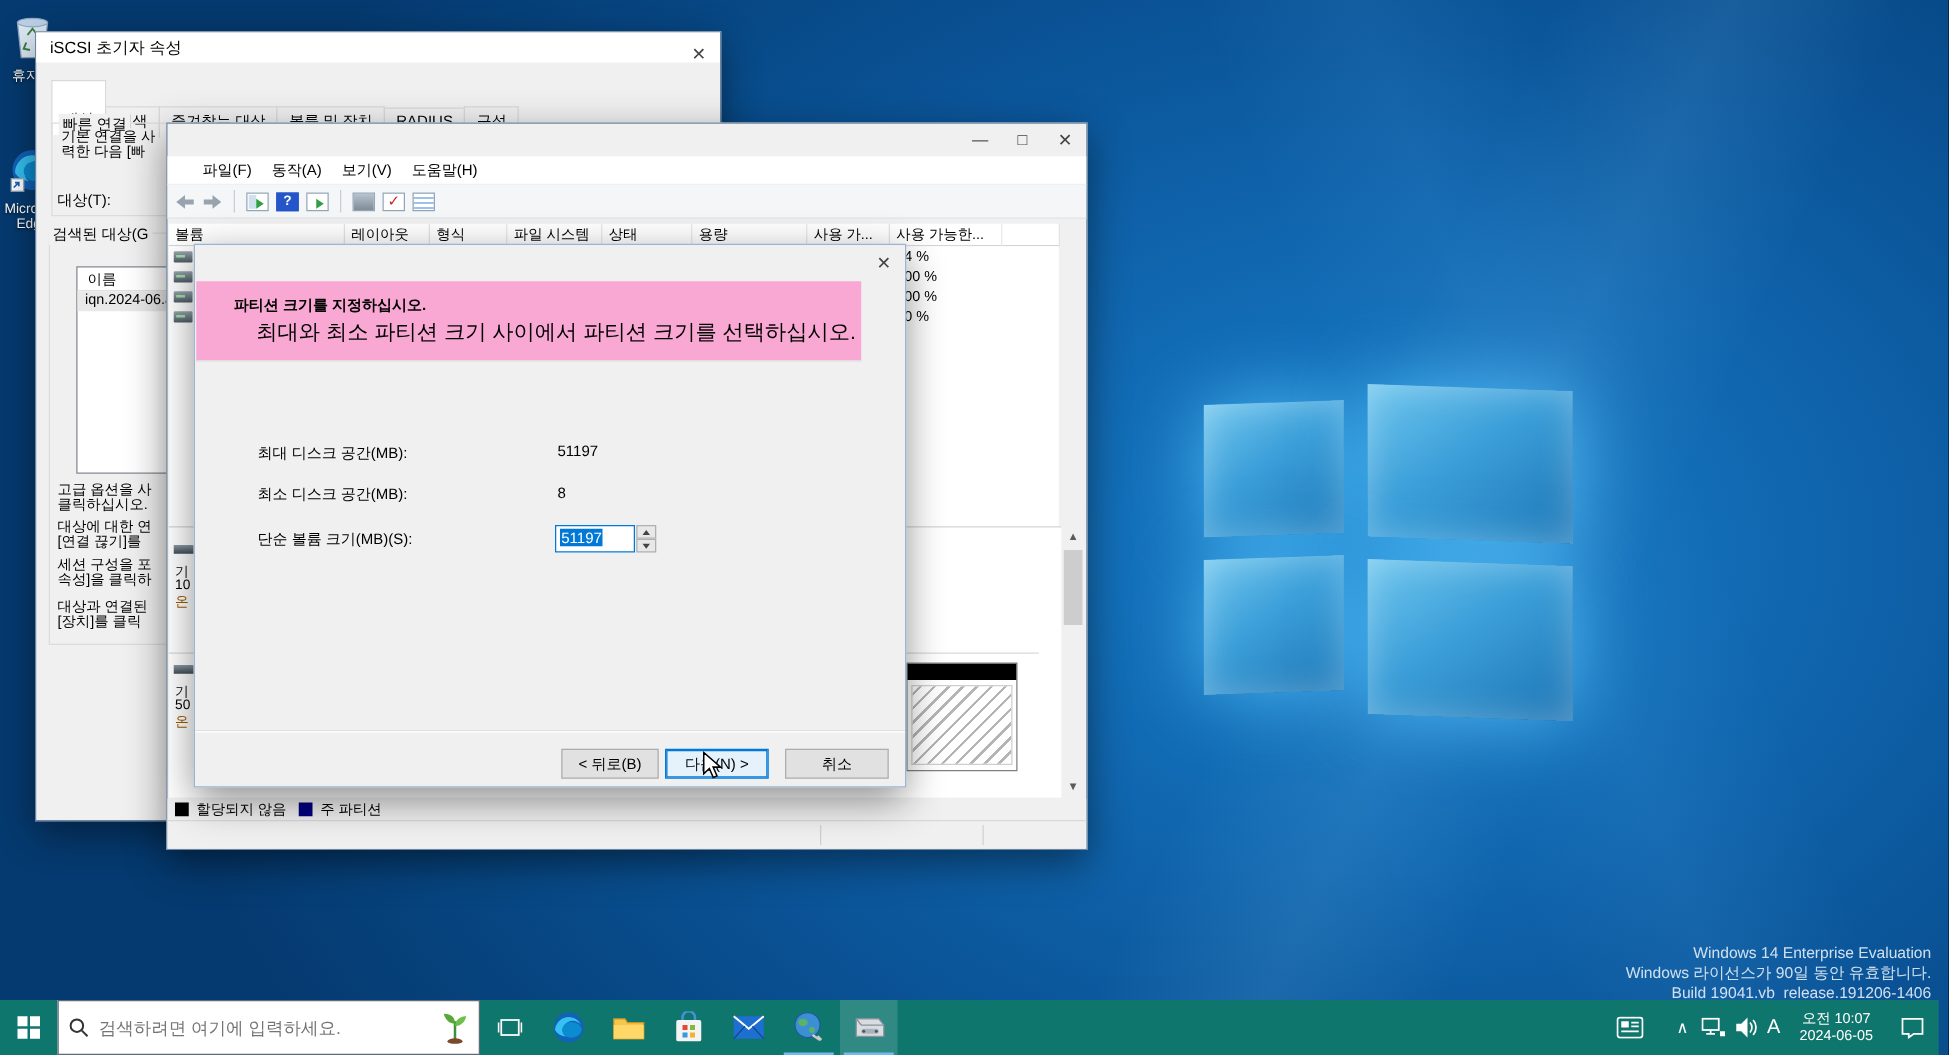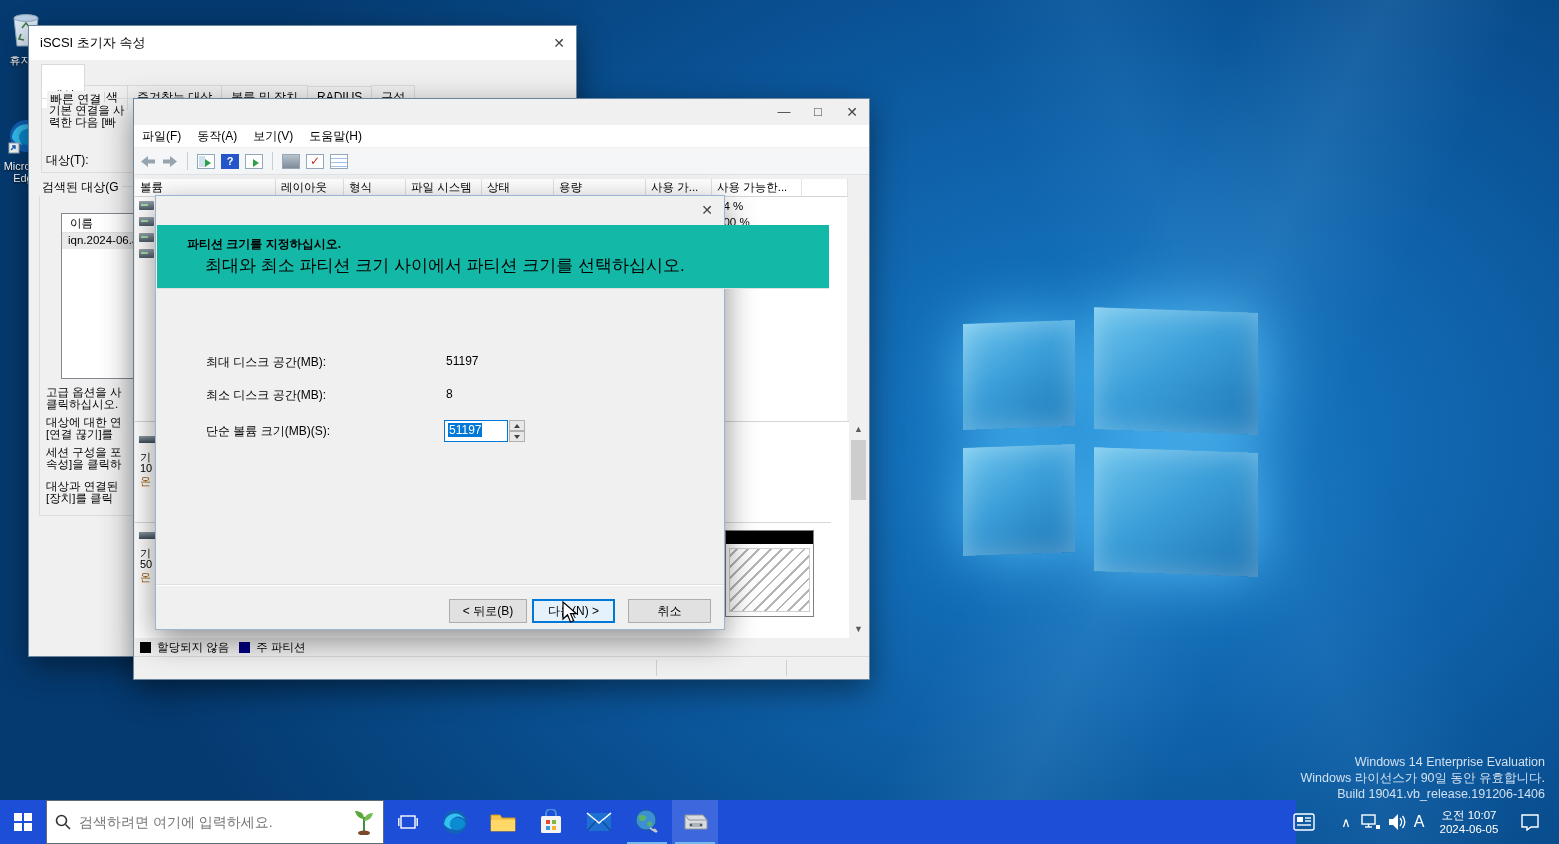--- a/index.html
+++ b/index.html
@@ -30,39 +30,39 @@
   .win { position:absolute; background:#f0f0f0; border:1px solid #6d86a0;
     box-shadow:0 10px 30px rgba(0,0,0,.45); }
   .tbar { position:absolute; left:0; top:0; right:0; background:#ffffff;
     display:flex; align-items:center; color:#000; }
   .tbtnrow { position:absolute; right:0; top:0; display:flex; }
   .tbtn { width:34px; text-align:center; color:#444; font-size:13px; line-height:24px; }
   .closex { font-size:14px; }
 
   
   #iscsi { left:28px; top:25px; width:549px; height:632px; z-index:2; }
-  #iscsi .tbar { height:34px; font-size:13px; padding-left:11px; }
+  #iscsi .tbar { height:24px; font-size:13px; padding-left:11px; }
   .tab { display:inline-block; padding:3px 9px 4px; font-size:12px; color:#000;
     background:#f0f0f0; border:1px solid #d9d9d9; border-bottom:none; margin-right:-1px; }
   .tab.active { background:#fff; padding-top:22px; position:relative; top:-2px; }
   .grpbox { position:absolute; border:1px solid #dcdcdc; }
   .grplabel { position:absolute; font-size:12px; color:#000; background:#f0f0f0; padding:0 3px; }
   .smalltxt { position:absolute; font-size:11.5px; color:#000; line-height:13px; }
   .listbox { position:absolute; background:#fff; border:1px solid #828790; }
   .listhdr { height:19px; border-bottom:1px solid #e0e0e0; font-size:11.5px; padding:2px 0 0 8px; }
   .listrow { height:16px; font-size:11.5px; padding:1px 0 0 6px; background:#e9e9e9; }
 
   
   #dm { left:133px; top:98px; width:737px; height:582px; z-index:3; }
   #dm .tbar { height:26px; font-size:12px; padding-left:6px; gap:5px; }
   .dm-appicon { width:16px; height:12px; background:linear-gradient(#8d9aa5,#5d6a75);
     border-radius:2px; position:relative; }
   .dm-appicon::after { content:""; position:absolute; left:2px; top:3px; width:8px; height:2px; background:#cfe3d0; }
   .menubar { position:absolute; left:0; top:26px; right:0; height:23px; background:#fff;
-    font-size:12px; display:flex; align-items:center; padding-left:0; border-bottom:1px solid #f0f0f0; }
+    font-size:12px; display:flex; align-items:center; padding-left:20px; border-bottom:1px solid #f0f0f0; }
   .menubar span { padding:3px 8px; }
   .toolbar { position:absolute; left:0; top:49px; right:0; height:27px; background:#f5f6f7;
     border-bottom:1px solid #dfe3e6; display:flex; align-items:center; padding-left:6px; gap:6px; }
   .tsep { width:1px; height:18px; background:#c9ced3; margin:0 3px; }
   .tbicon { width:18px; height:15px; border:1px solid #93a7b8; background:#fff; position:relative; }
   .tbicon.win1::before { content:""; position:absolute; inset:1px 9px 1px 1px; background:#cfe0ee; }
   .tbicon.win1::after, .tbicon.win2::after { content:""; position:absolute; right:3px; top:4px;
     border-left:6px solid #2f9e44; border-top:4px solid transparent; border-bottom:4px solid transparent; }
   .tbicon.help { background:#2456c9; border-color:#2456c9; color:#fff; font-size:11px;
     font-weight:bold; text-align:center; line-height:13px; }
@@ -94,21 +94,21 @@
   .legendbar { position:absolute; left:0; top:540px; right:0; height:17px; background:#f0f0f0;
     display:flex; align-items:center; gap:6px; padding-left:6px; font-size:11.5px; }
   .legsq { width:11px; height:11px; display:inline-block; }
   .statusbar { position:absolute; left:0; bottom:0; right:0; height:23px; background:#f0f0f0;
     border-top:1px solid #d9d9d9; }
   .statusdiv { position:absolute; top:3px; bottom:3px; width:1px; background:#d0d0d0; }
 
   
   #wiz { left:155px; top:195px; width:570px; height:435px; z-index:4; border-color:#9bb4cf; }
   #wiz .tbar { height:29px; font-size:12.5px; padding-left:13px; }
-  .wizhead { position:absolute; left:1px; top:29px; width:672px; height:64px; background:#14b8a6;
+  .wizhead { position:absolute; left:1px; top:29px; width:532px; height:64px; background:#f9a8d4;
     border-bottom:1px solid #dfdfdf;text-decoration:underline; }
   .wizhead .h1 { position:absolute; left:30px; top:11px; font-size:12px; font-weight:bold; }
   .wizhead .h2 { position:absolute; left:48px; top:29px; font-size:17px; }
   .flabel { position:absolute; left:50px; font-size:12px; color:#000; }
   .fvalue { position:absolute; left:290px; font-size:12px; color:#000; }
   .spinwrap { position:absolute; left:288px; top:224px; width:82px; height:22px; }
   .spininput { position:absolute; left:0; top:0; width:64px; height:22px; background:#fff;
     border:1px solid #0078d7; font-size:12px; padding:2px 3px; }
   .spininput .sel { background:#0078d7; color:#fff; padding:0 1px; }
   .spbtn { position:absolute; left:65px; width:16px; height:11px; background:#e8e8e8;
@@ -116,21 +116,21 @@
   .spbtn::after { content:""; position:absolute; left:4px; }
   .spbtn.up::after { top:3px; border-left:3px solid transparent; border-right:3px solid transparent; border-bottom:4px solid #444; }
   .spbtn.down { top:11px; }
   .spbtn.down::after { top:3px; border-left:3px solid transparent; border-right:3px solid transparent; border-top:4px solid #444; }
   .btnsep { position:absolute; left:0; right:0; top:388px; border-top:1px solid #dfdfdf; border-bottom:1px solid #fff; }
   .wbtn { position:absolute; top:403px; height:24px; background:#e1e1e1; border:1px solid #adadad;
     font-size:12px; text-align:center; line-height:22px; }
   .wbtn.focus { background:#e5f1fb; border:1px solid #0078d7; box-shadow:inset 0 0 0 1px #0078d7; }
 
   
-  .taskbar { position:absolute; left:0; top:800px; width:1296px; height:44px; background:#1d4ed8;
+  .taskbar { position:absolute; left:0; top:800px; width:1551px; height:44px; background:#0f766e;
     z-index:5; display:flex; align-items:stretch; }
   .tb-item { position:absolute; top:0; height:44px; display:flex; align-items:center; justify-content:center; }
   .startgrid { display:grid; grid-template-columns:8px 8px; grid-template-rows:8px 8px; gap:2px; }
   .startgrid div { background:#fff; }
   .searchbox { position:absolute; left:46px; top:0; width:338px; height:44px; background:#fff;
     border:1px solid #5f6b77; display:flex; align-items:center; padding:0 8px; gap:8px; }
   .searchbox input { border:none; outline:none; flex:1; font-size:14px; color:#222;
     font-family:"Liberation Sans","DejaVu Sans",sans-serif; background:transparent; }
   .underline { position:absolute; bottom:0; left:3px; right:3px; height:2px; background:#76b9ed; }
   .activebg { background:rgba(255,255,255,.14); }

